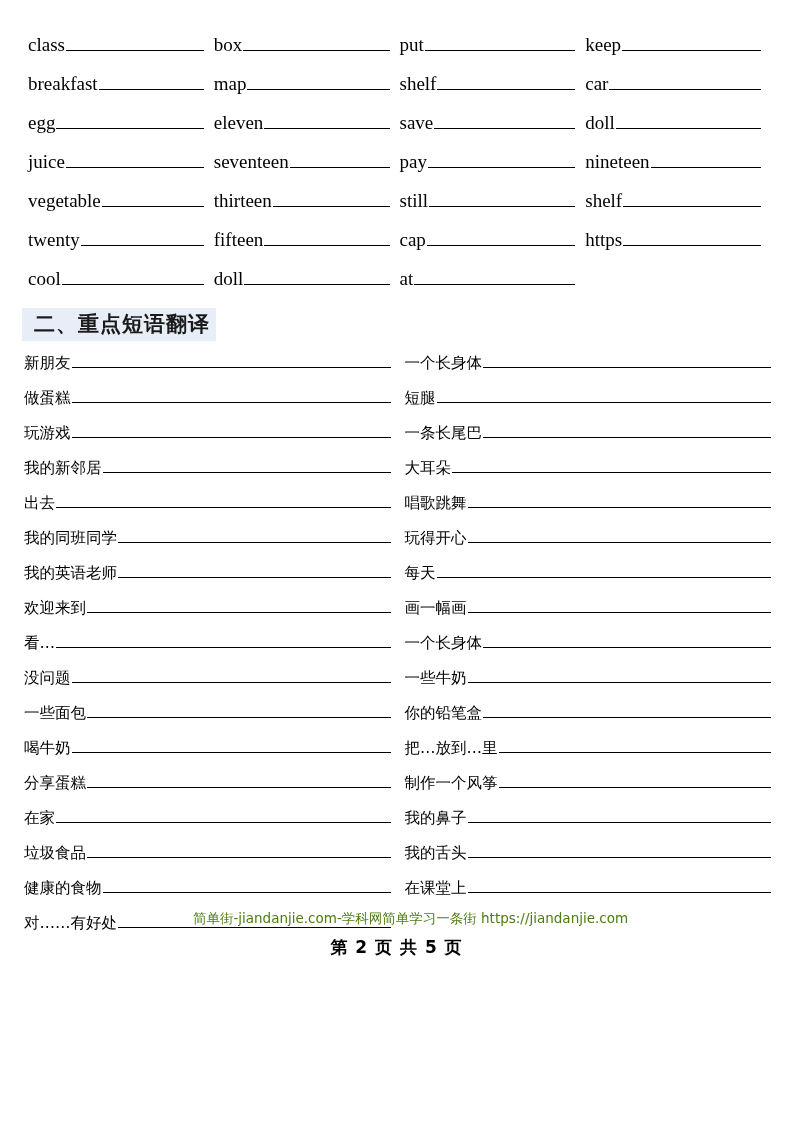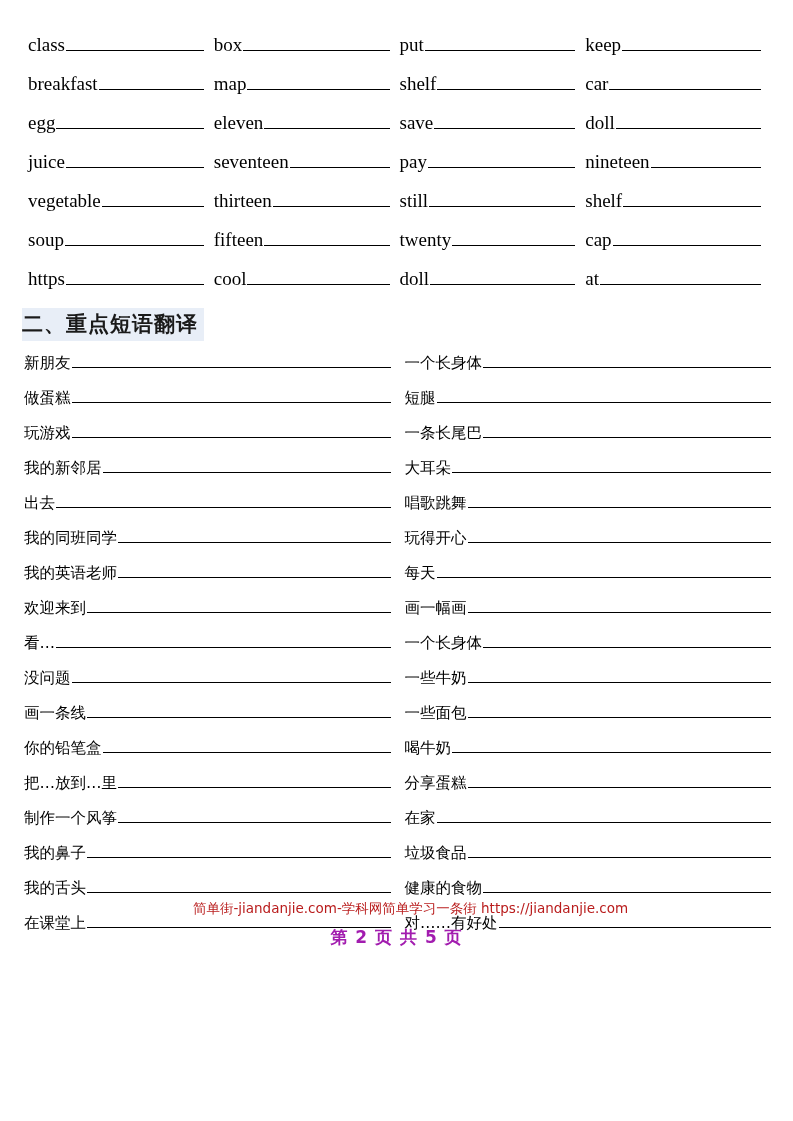--- a/index.html
+++ b/index.html
@@ -56,21 +56,21 @@
   
   .section-heading {
     margin-top: 16px;
     margin-bottom: 4px;
     font-family: "DejaVu Sans", sans-serif;
     font-weight: bold;
     font-size: 21px;
     color: #1a1a1a;
     background: #e8eef7;
     display: inline-block;
-    padding: 2px 6px 3px 0;
+    padding: 2px 6px 3px 12px;
     letter-spacing: 1px;
   }
 
   
   .phrase-grid {
     display: grid;
     grid-template-columns: 1fr 1fr;
     row-gap: 11px;
     column-gap: 14px;
     margin-top: 6px;
@@ -99,30 +99,30 @@
   .footer {
     position: absolute;
     left: 0;
     right: 0;
     bottom: 0;
     text-align: center;
   }
   .footer-watermark {
     font-family: "DejaVu Sans", sans-serif;
     font-size: 13.5px;
-    color: #b91c1c;
+    color: #4d7c0f;
     margin-bottom: 8px;
     margin-left: 28px;
   }
   .footer-pagenum {
     font-family: "DejaVu Sans", sans-serif;
     font-weight: bold;
     font-size: 17px;
-    color: #a21caf;
-    margin-bottom: 11px;
+    color: #000000;
+    margin-bottom: 1px;
     letter-spacing: 1px;
   }
 </style>
 </head>
 <body>
 
 <div class="page">
 
   
   <div class="word-grid">
@@ -205,32 +205,28 @@
     <div class="word-cell">
         <span class="w">still</span>
         <span class="blank"></span>
       </div>
     <div class="word-cell">
         <span class="w">shelf</span>
         <span class="blank"></span>
       </div>
 
     <div class="word-cell">
-        <span class="w">soup</span>
+        <span class="w">twenty</span>
         <span class="blank"></span>
       </div>
     <div class="word-cell">
         <span class="w">fifteen</span>
         <span class="blank"></span>
       </div>
     <div class="word-cell">
-        <span class="w">twenty</span>
-        <span class="blank"></span>
-      </div>
-    <div class="word-cell">
         <span class="w">cap</span>
         <span class="blank"></span>
       </div>
 
     <div class="word-cell">
         <span class="w">https</span>
         <span class="blank"></span>
       </div>
     <div class="word-cell">
         <span class="w">cool</span>
@@ -334,24 +330,20 @@
 
     <div class="phrase-cell">
         <span class="p">没问题</span>
         <span class="blank"></span>
       </div>
     <div class="phrase-cell">
         <span class="p">一些牛奶</span>
         <span class="blank"></span>
       </div>
 
-    <div class="phrase-cell">
-        <span class="p">画一条线</span>
-        <span class="blank"></span>
-      </div>
     <div class="phrase-cell">
         <span class="p">一些面包</span>
         <span class="blank"></span>
       </div>
 
     <div class="phrase-cell">
         <span class="p">你的铅笔盒</span>
         <span class="blank"></span>
       </div>
     <div class="phrase-cell">

